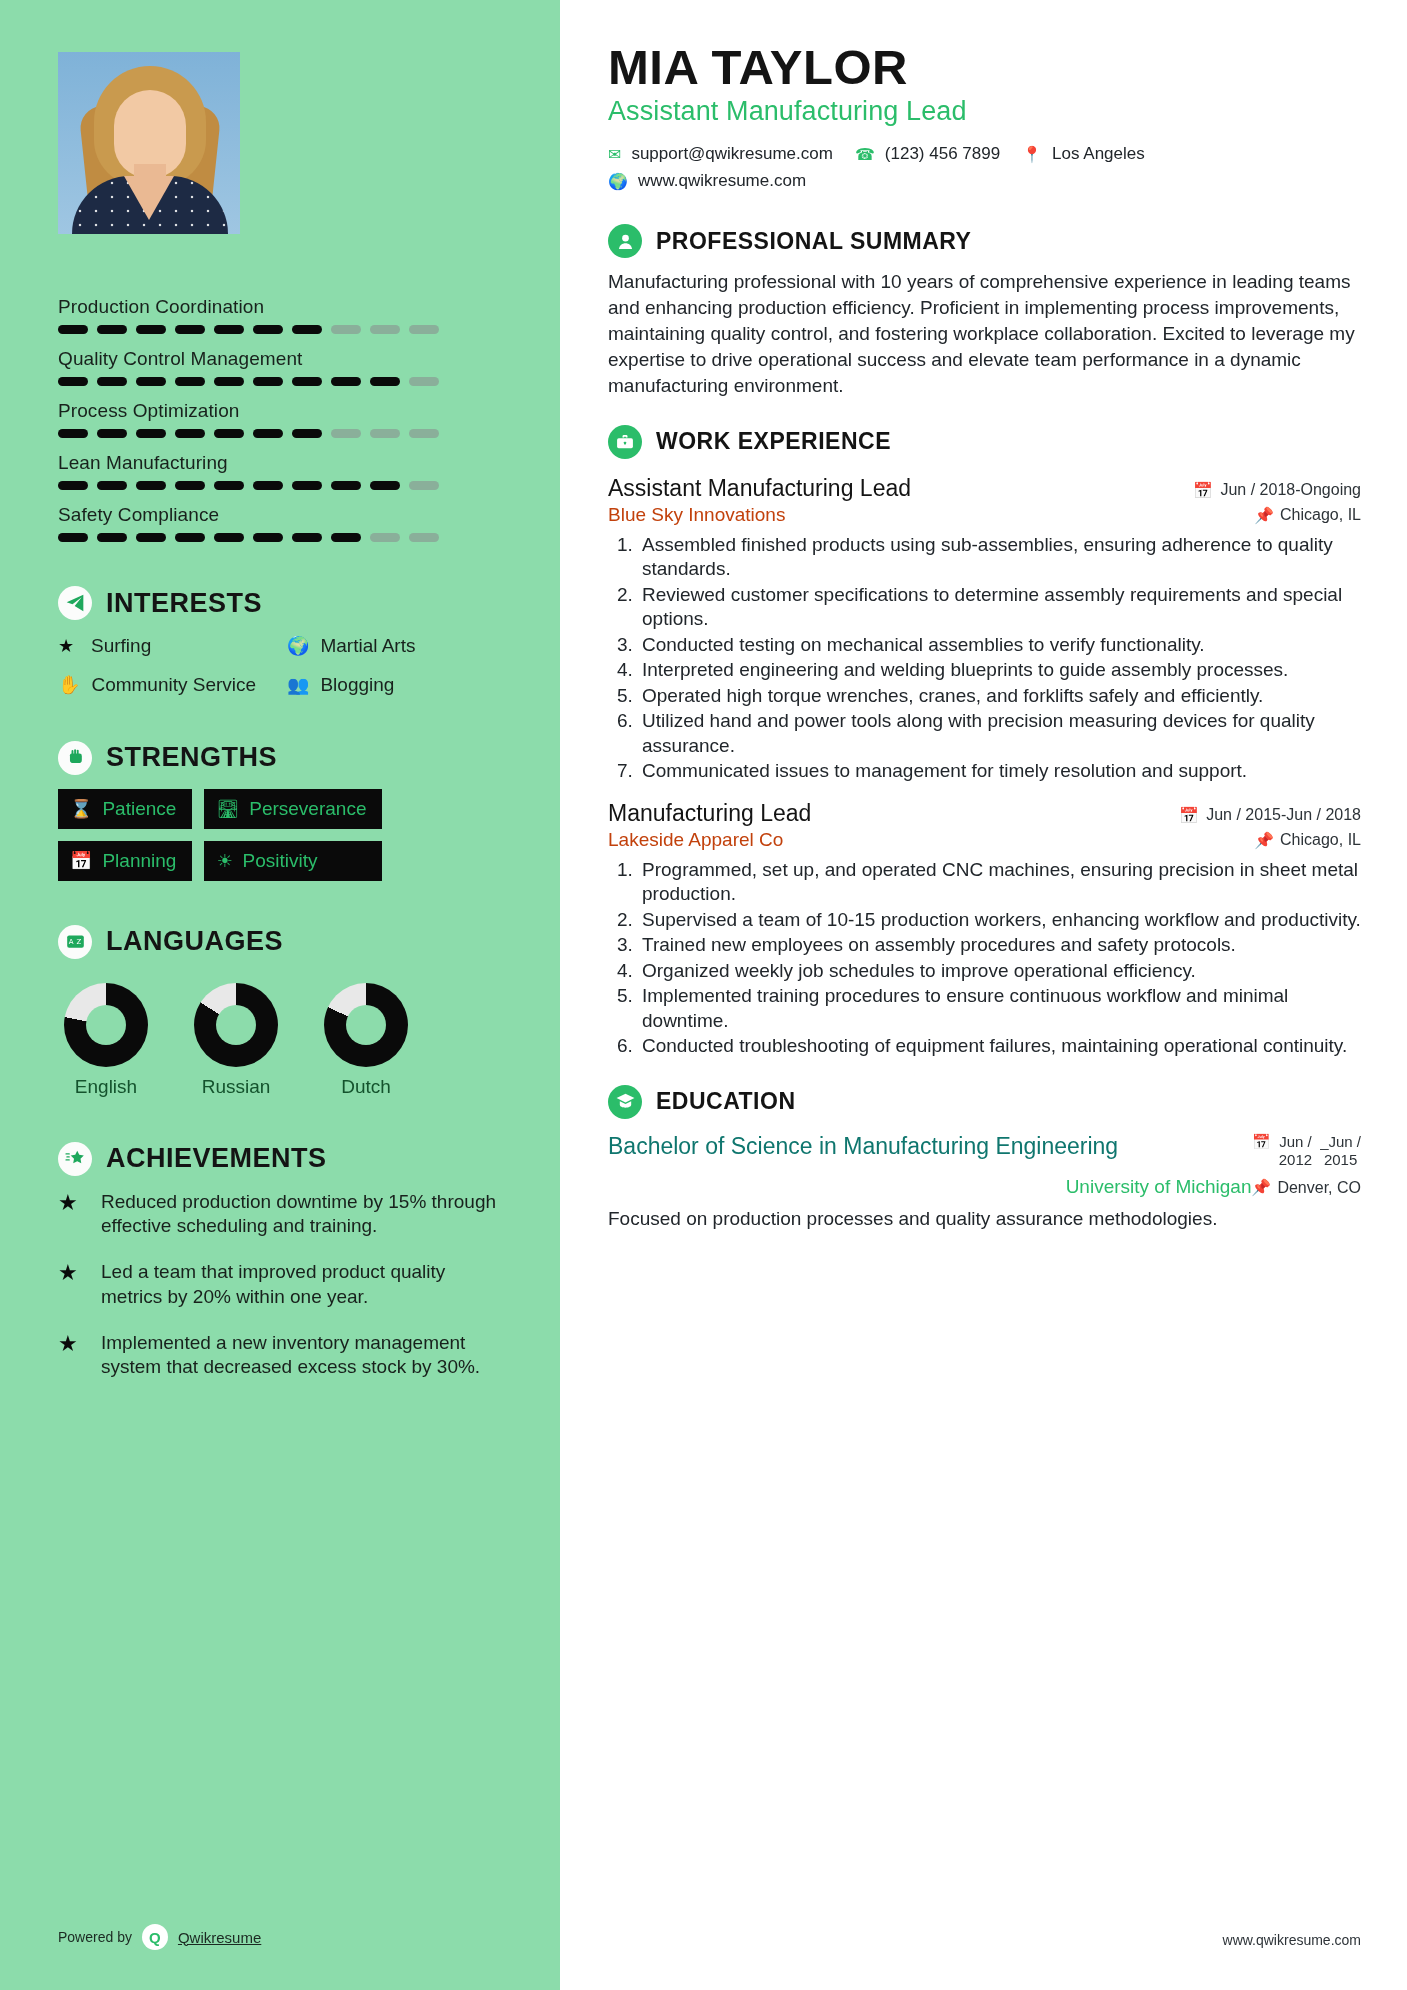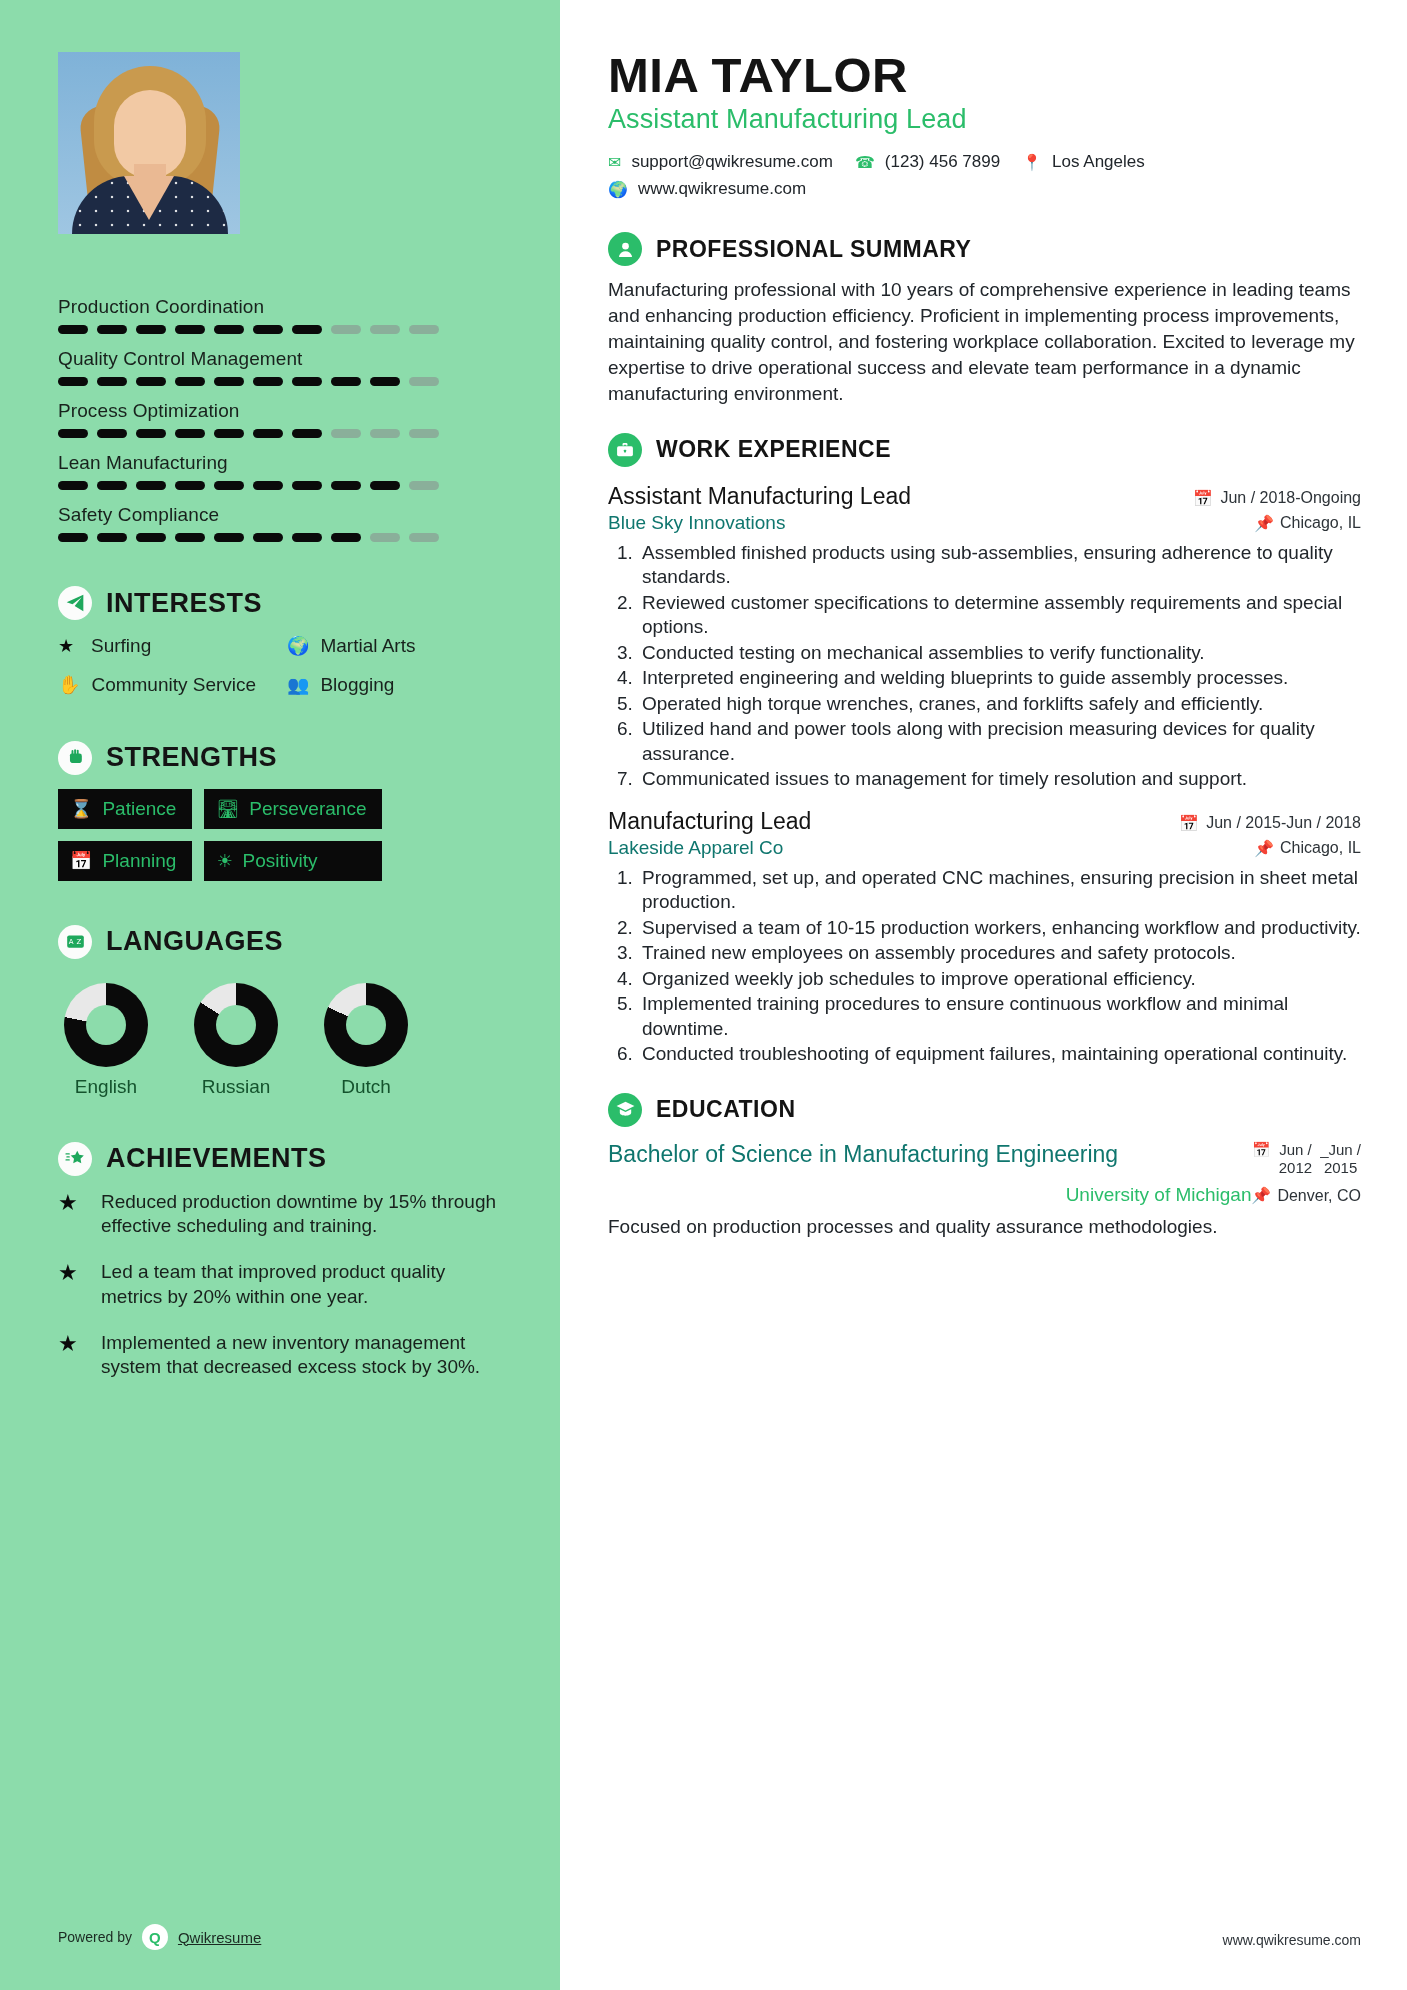--- a/index.html
+++ b/index.html
@@ -155,21 +155,20 @@
     display: flex; align-items: center; justify-content: center;
     font-size: 15px; font-weight: 700;
   }
   .powered .brand { text-decoration: underline; font-size: 15px; color:#1b2a22; }
 
   
   .main {
     flex: 1;
     padding: 42px 46px 0 48px;
     position: relative;
-    margin-top: 8px;
   }
   .name {
     font-size: 49px; font-weight: 700; letter-spacing: .5px;
     color: #141414; line-height: 1.05;
   }
   .role {
     font-size: 27px; color: #2bbd6a; margin-top: 3px; letter-spacing: .1px;
   }
   .contact-row {
     display: flex; align-items: center; flex-wrap: wrap;
@@ -194,21 +193,21 @@
   }
   .summary { font-size: 19px; line-height: 1.36; color: #21262b; }
 
   .job { margin-top: 16px; }
   .job-top { display: flex; justify-content: space-between; align-items: baseline; }
   .job-title { font-size: 23px; color: #141414; }
   .job-date {
     font-size: 16px; color: #2d3338; display: flex; align-items: center; gap: 7px; white-space: nowrap;
   }
   .job-sub { display: flex; justify-content: space-between; align-items: baseline; margin-top: 2px; }
-  .job-company { font-size: 19px; color: #0f766e; }
+  .job-company { font-size: 19px; color: #c2410c; }
   .job-loc { font-size: 16px; color: #2d3338; display: flex; align-items: center; gap: 6px; }
   .job ol { margin: 7px 0 0 30px; }
   .job ol li {
     font-size: 19px; line-height: 1.29; color: #21262b; padding-left: 4px; margin-bottom: 1px;
   }
 
   .edu { margin-top: 14px; }
   .edu-top { display: flex; justify-content: space-between; align-items: flex-start; gap: 20px; }
   .edu-title { font-size: 23px; color: #0f766e; line-height: 1.2; max-width: 520px; }
   .edu-date {

